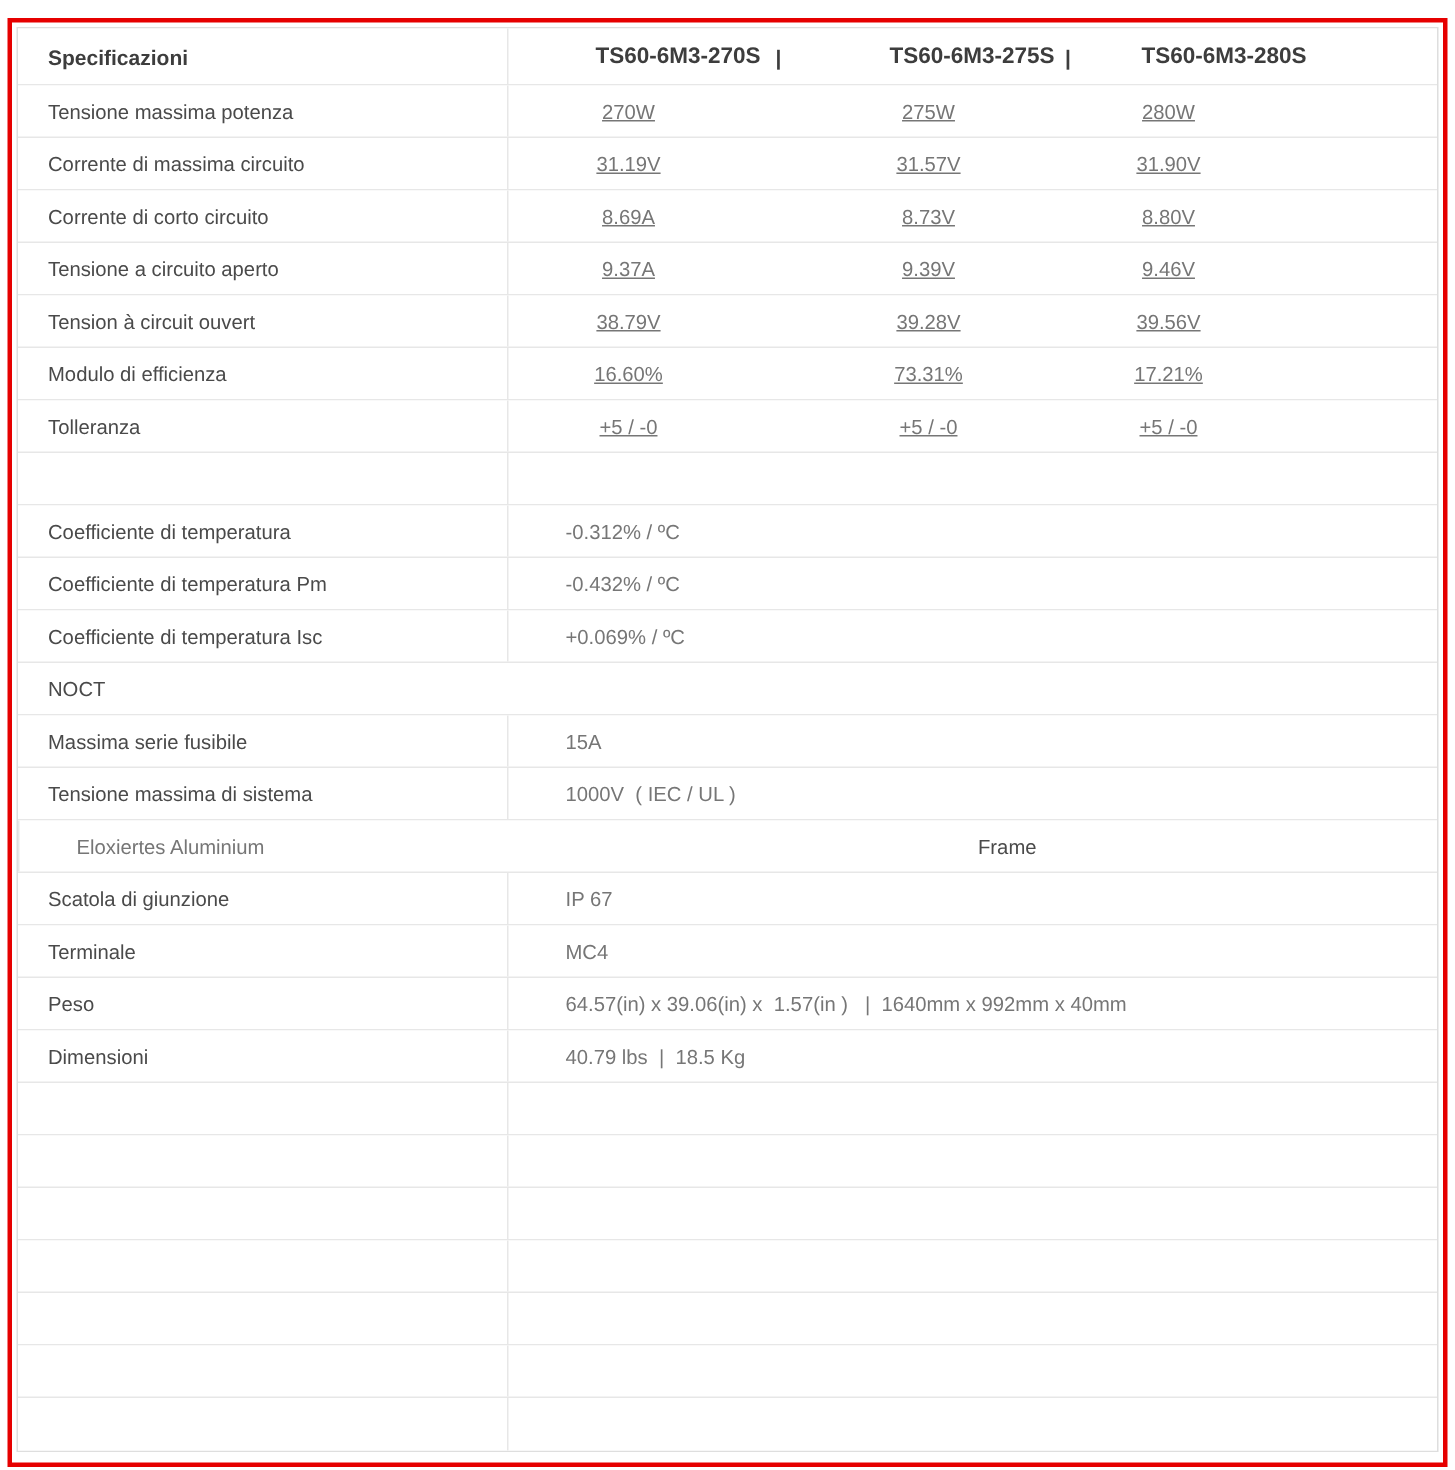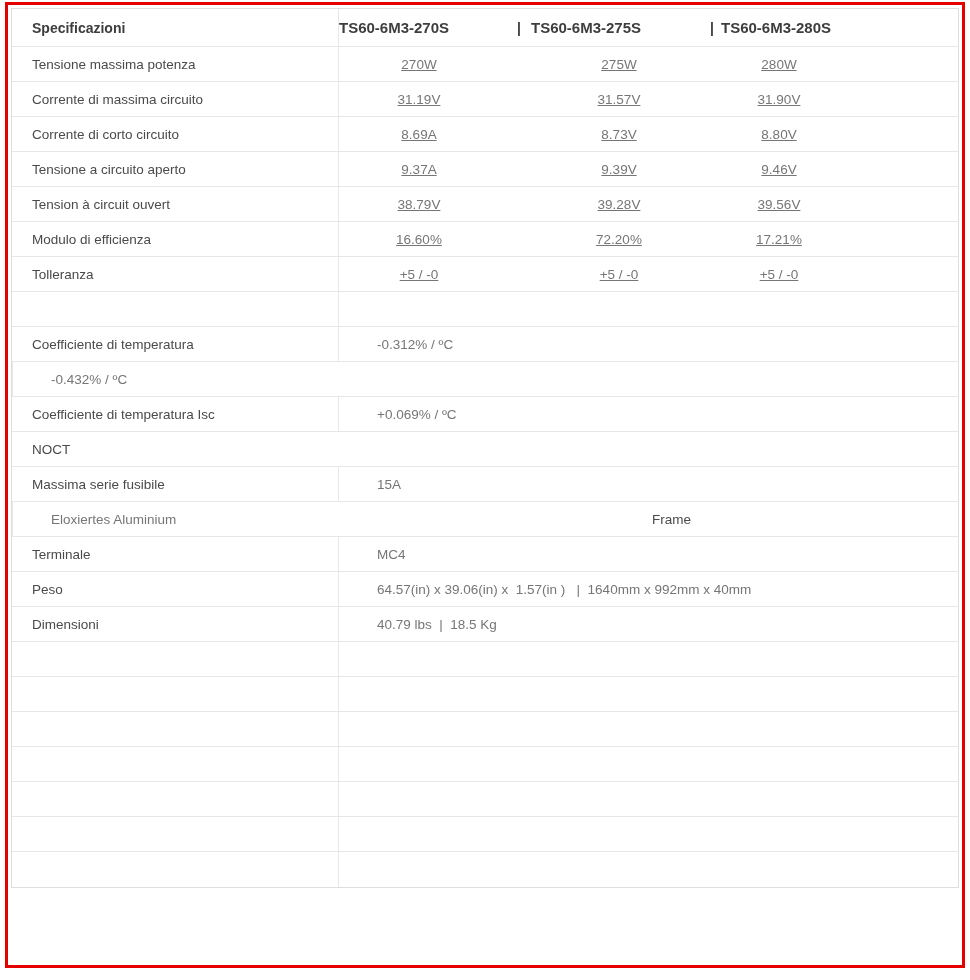--- a/index.html
+++ b/index.html
@@ -13,21 +13,21 @@
     --bg:#ffffff;
   }
   *{box-sizing:border-box;}
   html,body{margin:0;padding:0;}
   body{
     width:970px;height:980px;background:var(--bg);
     font-family:"Liberation Sans", sans-serif;
     position:relative;overflow:hidden;
   }
   .frame{
-    position:absolute;left:5px;top:2px;
+    position:absolute;left:5px;top:12px;
     width:960px;height:966px;
     border:3px solid var(--red);
     padding:3px;
     background:var(--bg);
   }
   .spec-table{
     width:948px;
     border:1px solid var(--table-border);
     background:var(--bg);
   }
@@ -55,21 +55,21 @@
   }
   .row.header .cell.label{
     font-weight:bold;
     font-size:14px;
     color:var(--header-text);
   }
   .hname{
     font-weight:bold;
     color:var(--header-text);
     font-size:15px;
-    text-align:left;
+    text-align:right;
     white-space:pre;
   }
   .hsep{
     font-weight:bold;
     color:var(--header-text);
     font-size:14px;
     text-align:center;
   }
   .h1{width:168px;}
   .hsep1{width:24px;}
@@ -137,21 +137,21 @@
     <div class="cell values">
             <span class="v v1">38.79V</span>
             <span class="v v2">39.28V</span>
             <span class="v v3">39.56V</span>
           </div>
   </div>
         <div class="row">
     <div class="cell label">Modulo di efficienza</div>
     <div class="cell values">
             <span class="v v1">16.60%</span>
-            <span class="v v2">72.20%</span>
+            <span class="v v2">73.31%</span>
             <span class="v v3">17.21%</span>
           </div>
   </div>
         <div class="row">
     <div class="cell label">Tolleranza</div>
     <div class="cell values">
             <span class="v v1">+5 / -0</span>
             <span class="v v2">+5 / -0</span>
             <span class="v v3">+5 / -0</span>
           </div>
@@ -160,46 +160,59 @@
     <div class="cell label"></div>
     <div class="cell values"></div>
   </div>
         <div class="row">
     <div class="cell label">Coefficiente di temperatura</div>
     <div class="cell values">
             <span class="sv">-0.312% / ºC</span>
           </div>
   </div>
         <div class="row">
+    <div class="cell label">Coefficiente di temperatura Pm</div>
     <div class="cell values">
             <span class="sv">-0.432% / ºC</span>
           </div>
   </div>
         <div class="row">
     <div class="cell label">Coefficiente di temperatura Isc</div>
     <div class="cell values">
             <span class="sv">+0.069% / ºC</span>
           </div>
   </div>
         <div class="row">
     <div class="cell label">NOCT</div>
   </div>
         <div class="row">
     <div class="cell label">Massima serie fusibile</div>
     <div class="cell values">
             <span class="sv">15A</span>
           </div>
   </div>
         <div class="row">
+    <div class="cell label">Tensione massima di sistema</div>
+    <div class="cell values">
+            <span class="sv">1000V  ( IEC / UL )</span>
+          </div>
+  </div>
+        <div class="row">
     <div class="cell values">
             <span class="sv">Eloxiertes Aluminium</span>
           </div>
     <div class="cell label">Frame</div>
   </div>
         <div class="row">
+    <div class="cell label">Scatola di giunzione</div>
+    <div class="cell values">
+            <span class="sv">IP 67</span>
+          </div>
+  </div>
+        <div class="row">
     <div class="cell label">Terminale</div>
     <div class="cell values">
             <span class="sv">MC4</span>
           </div>
   </div>
         <div class="row">
     <div class="cell label">Peso</div>
     <div class="cell values">
             <span class="sv">64.57(in) x 39.06(in) x  1.57(in )   |  1640mm x 992mm x 40mm</span>
           </div>

